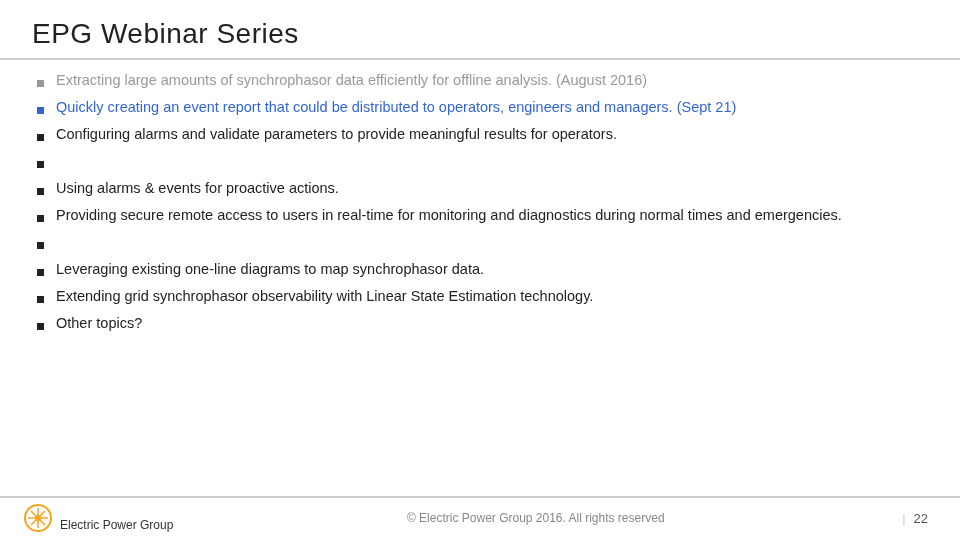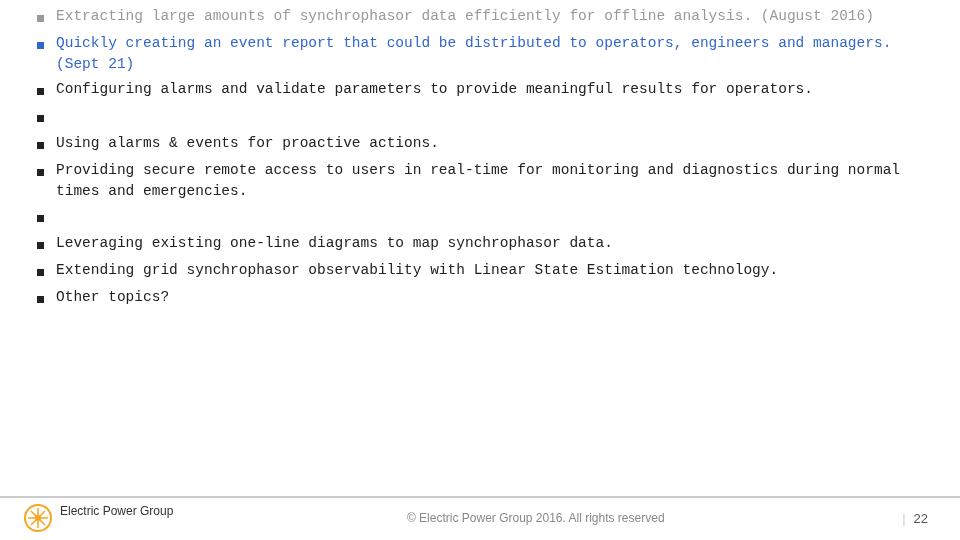--- a/index.html
+++ b/index.html
@@ -46,21 +46,20 @@
       margin: 0;
     }
 
     .bullet-item {
       display: flex;
       align-items: flex-start;
       margin-bottom: 4px;
       font-size: 14.5px;
       color: #222222;
       line-height: 1.45;
-      font-family: Liberation Mono, monospace;
     }
 
     .bullet-item.dim {
       color: #999999;
     }
 
     .bullet-item.highlight {
       color: #3366cc;
     }
 
@@ -96,21 +95,21 @@
       display: flex;
       align-items: center;
       justify-content: space-between;
       padding: 6px 32px 8px 24px;
       border-top: 2px solid #cccccc;
       height: 44px;
     }
 
     .footer-logo {
       display: flex;
-      align-items: flex-start;
+      align-items: flex-end;
       gap: 8px;
     }
 
     .logo-icon {
       width: 28px;
       height: 28px;
     }
 
     .footer-company {
       font-size: 12px;
@@ -136,20 +135,23 @@
     .page-divider {
       color: #cccccc;
       margin: 0 4px;
     }
   </style>
 </head>
 <body>
 
 <div class="slide">
 
+  <div class="header">
+    <h1>EPG Webinar Series</h1>
+  </div>
 
   <div class="content">
     <ul class="bullet-list" id="bullet-list">
     <li class="bullet-item dim">
           <span class="bullet-marker"><span class="square"></span></span>
           <span class="bullet-text">Extracting large amounts of synchrophasor data efficiently for offline analysis. (August 2016)</span>
         </li>
         <li class="bullet-item highlight">
           <span class="bullet-marker"><span class="square"></span></span>
           <span class="bullet-text">Quickly creating an event report that could be distributed to operators, engineers and managers. (Sept 21)</span>

